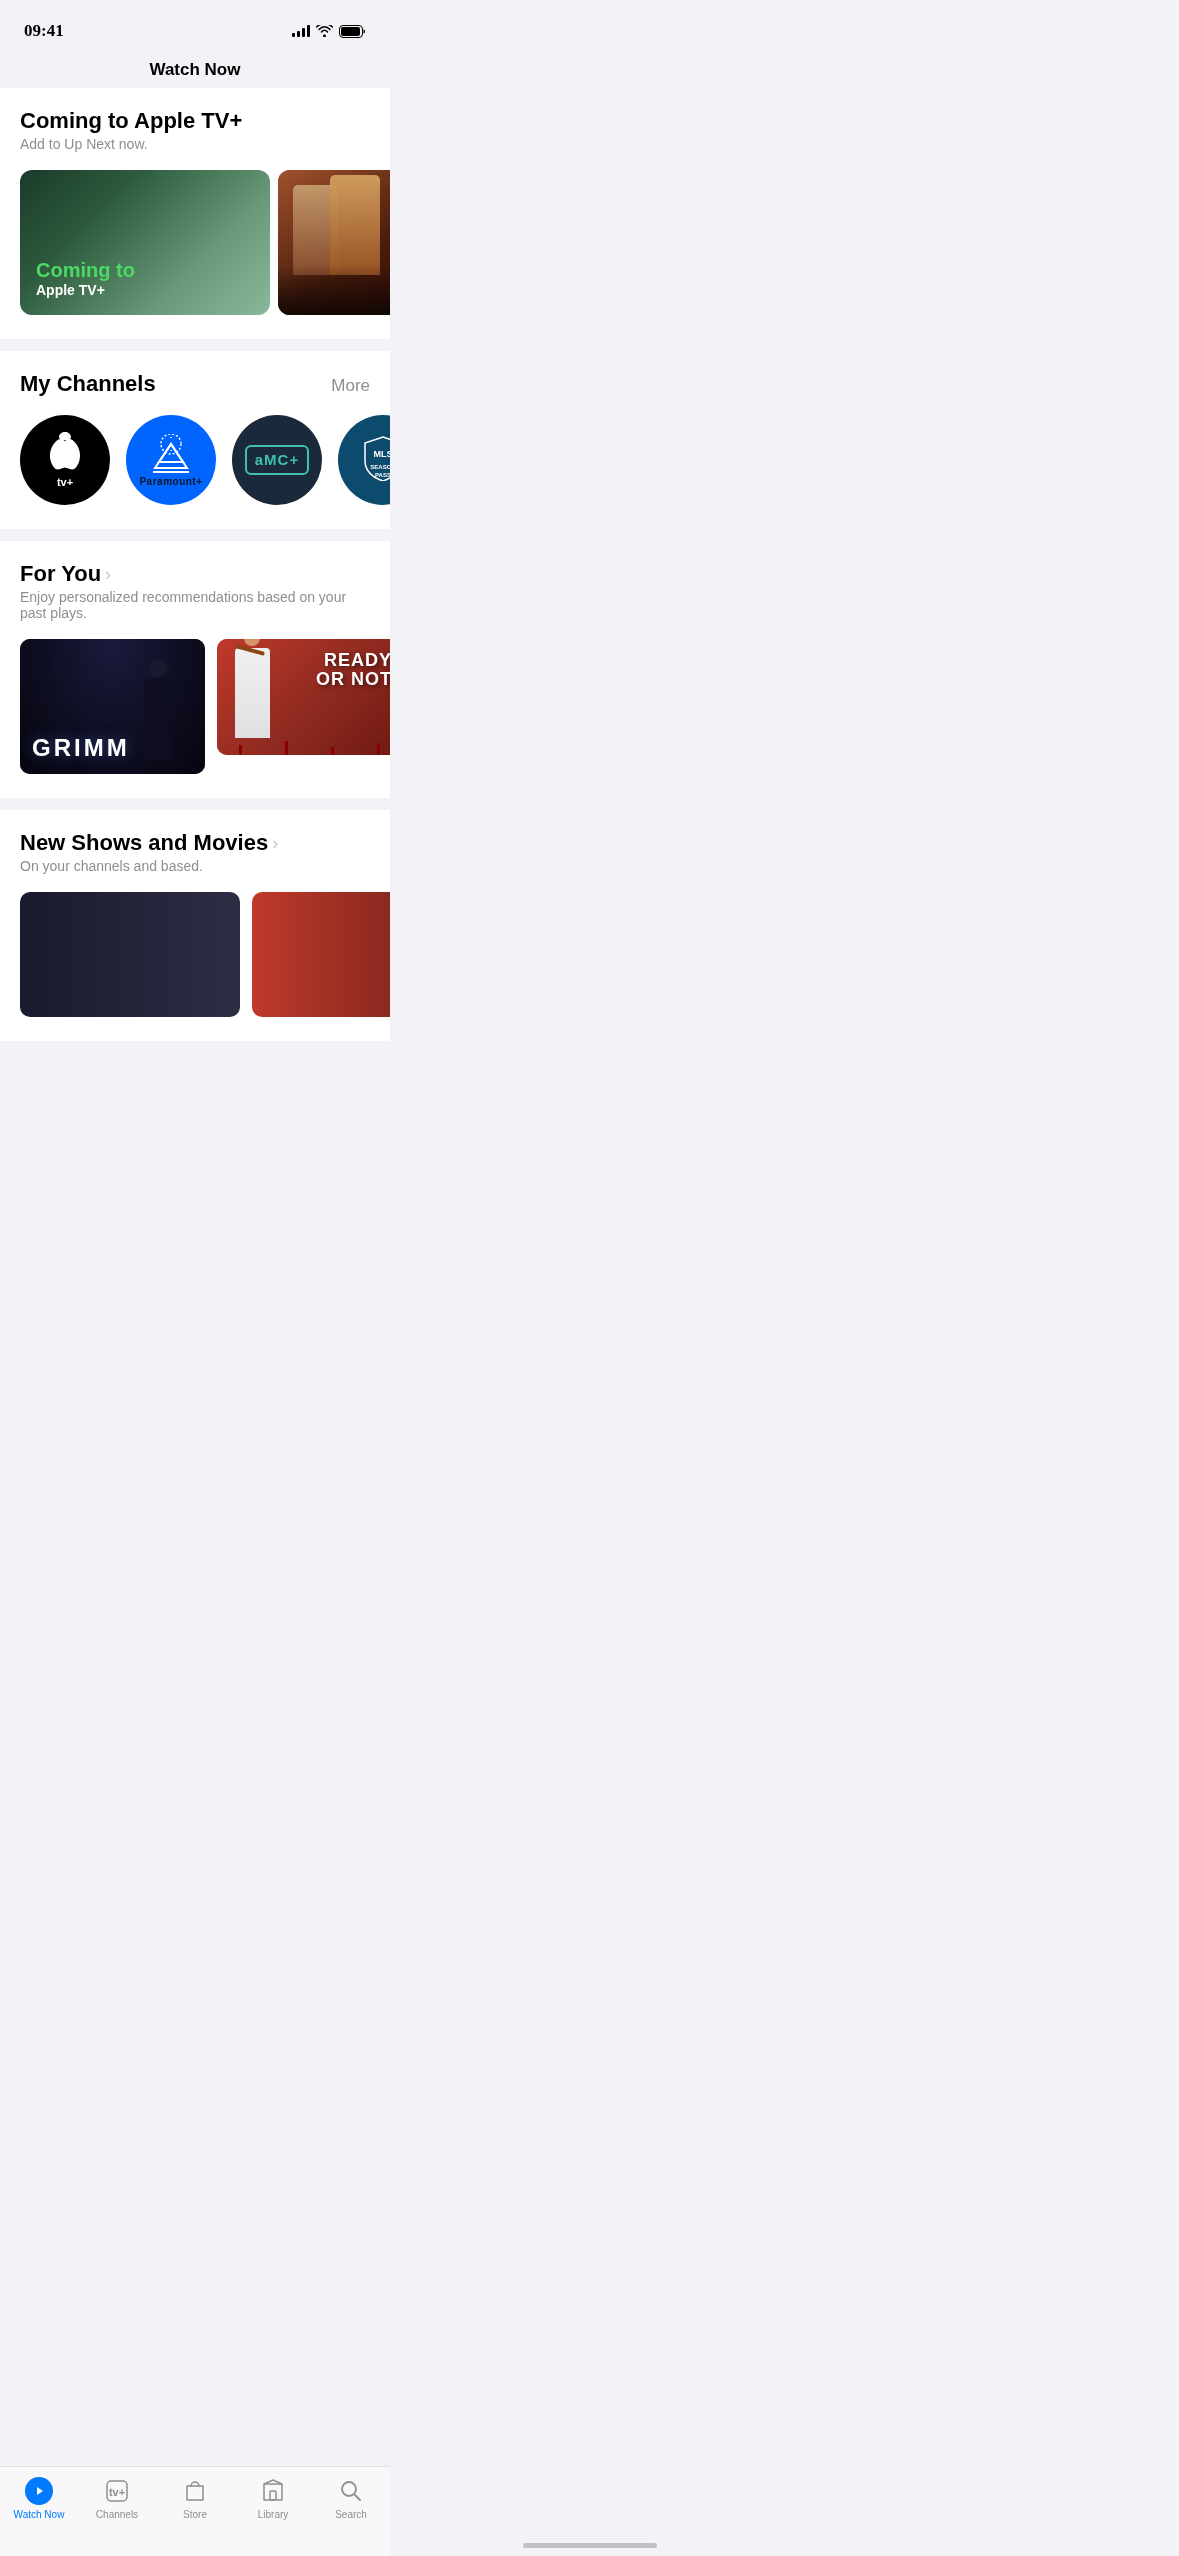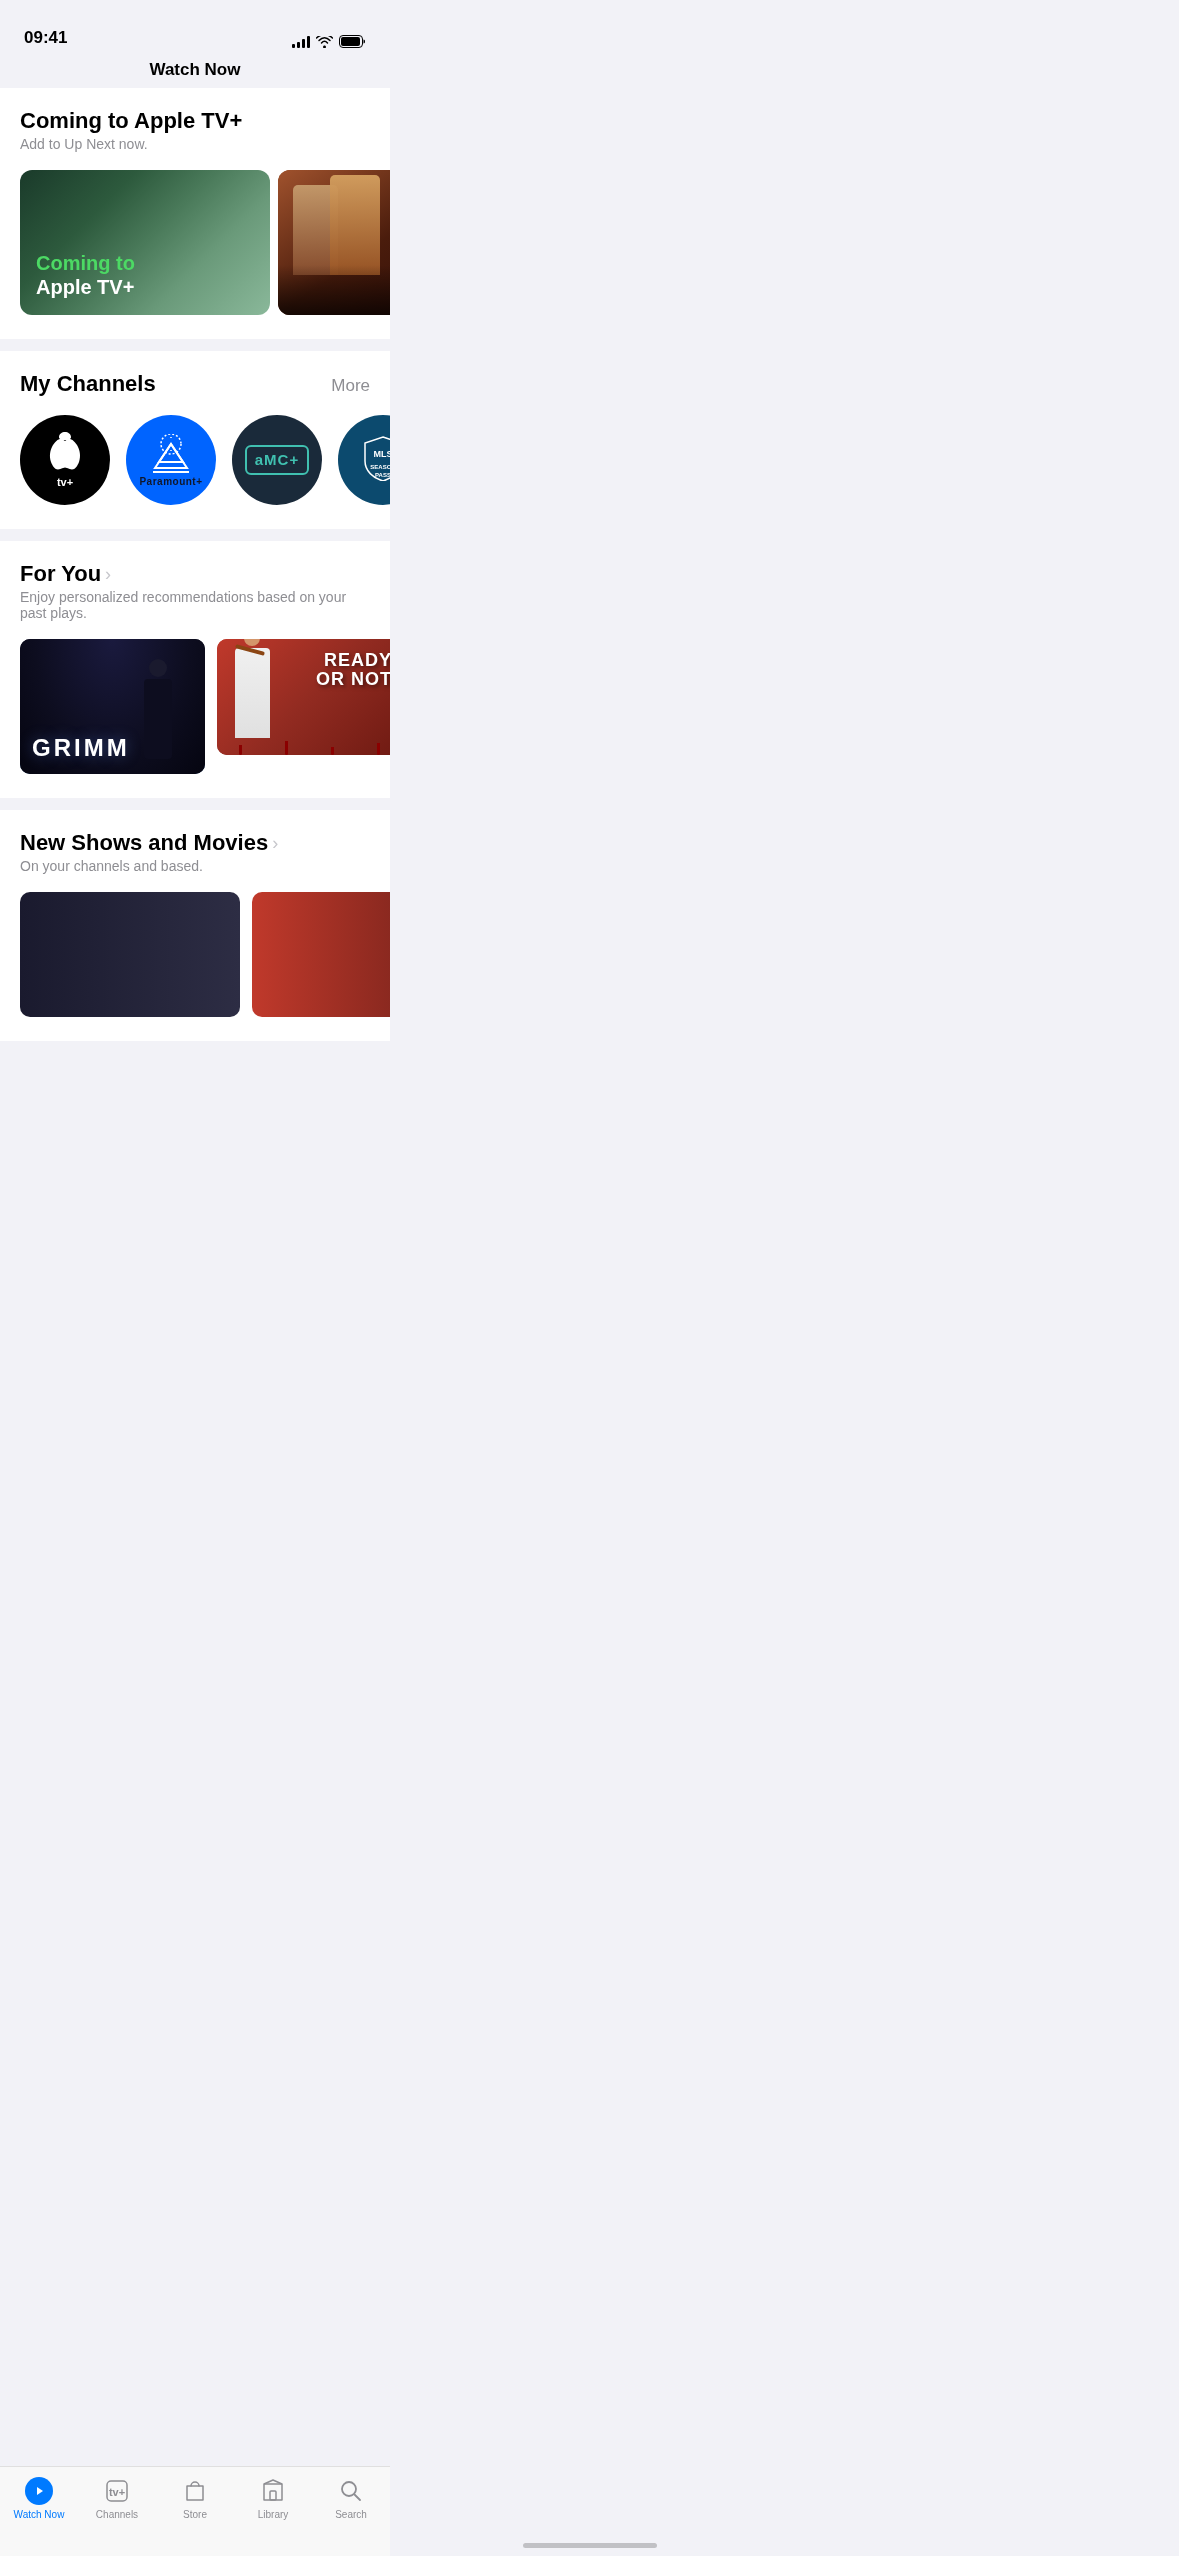--- a/index.html
+++ b/index.html
@@ -11,23 +11,24 @@
       width: 390px;
       min-height: 852px;
       overflow-x: hidden;
       position: relative;
     }
 
     
     .status-bar {
       display: flex;
       justify-content: space-between;
-      align-items: flex-end;
+      align-items: center;
       padding: 14px 24px 0;
       height: 48px;
+      font-family: Liberation Serif, serif;
     }
 
     .status-time {
       font-size: 17px;
       font-weight: 600;
       color: #000;
     }
 
     .status-icons {
       display: flex;
@@ -150,21 +151,21 @@
     }
 
     .coming-to-text {
       font-size: 20px;
       font-weight: 700;
       color: #4cd964;
       line-height: 1.2;
     }
 
     .apple-tvplus-text {
-      font-size: 20px;
+      font-size: 14px;
       font-weight: 700;
       color: #fff;
       line-height: 1.2;
     }
 
     .featured-card-second {
       background: linear-gradient(to bottom, #8b3a2a, #5a1a1a);
       width: 200px;
       position: relative;
     }

